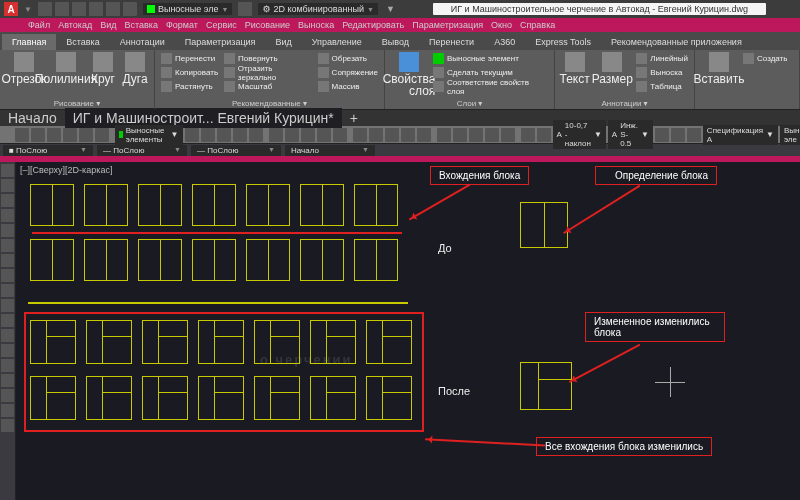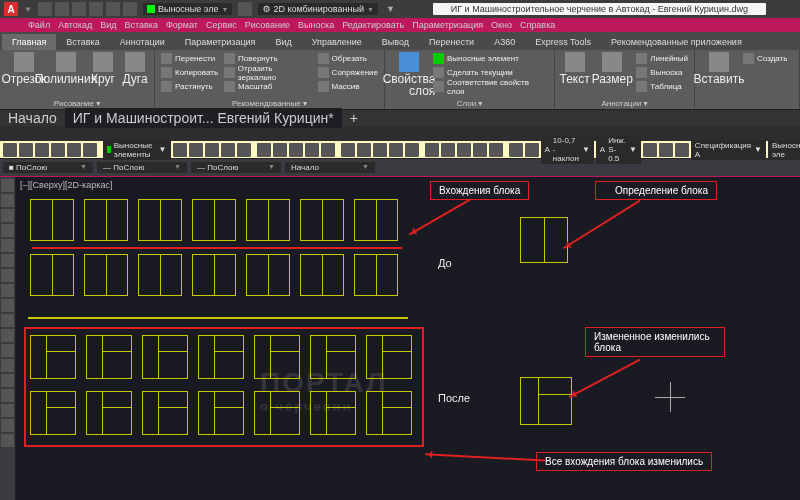--- a/index.html
+++ b/index.html
@@ -23,25 +23,25 @@
   .big-btn { display:flex; flex-direction:column; align-items:center; gap:1px; width:40px; }
   .big-btn .ico { width:20px; height:20px; background:#888; }
   .big-btn .lbl { font-size:12px; color:#eee; text-align:right; line-height:1;}
   .row-btns { display:flex; flex-direction:column; gap:1px; font-size:8px; color:#eee; }
   .row-btn { display:flex; align-items:center; gap:3px; padding:0 2px; height:13px;}
   .row-btn .mi { width:11px; height:11px; background:#777; display:inline-block;}
   .hstack{display:flex; gap:2px; align-items:flex-start;}
   .file-tabs { height:16px; background:#333; display:flex; font-size:14px; align-items:center; }
   .file-tabs .ft { padding:2px 8px; color:#ccc; }
   .file-tabs .ft.active { background:#1e1e23; }
-  .icon-row { height:18px; background:#fef9c3; display:flex; gap:2px; align-items:center; padding:0 3px; border-bottom:1px solid #222;margin-top:15px;}
+  .icon-row { height:18px; background:#737373; display:flex; gap:2px; align-items:center; padding:0 15px; border-bottom:1px solid #222;}
   .icon-row .ti { width:14px; height:14px; background:#555; border-radius:1px; flex:0 0 auto;}
   .icon-row .sep { width:1px; height:14px; background:#222; margin:0 1px;}
   .icon-row .combo { background:#2a2a2a; color:#ddd; font-size:8px; padding:1px 4px; display:flex; gap:3px; align-items:center;}
-  .layer-row { height:18px; background:#3a3a40; display:flex; gap:4px; align-items:center; padding:0 3px; border-bottom:1px solid #be185d;}
+  .layer-row { height:18px; background:#3a3a40; display:flex; gap:4px; align-items:center; padding:0 3px; border-bottom:6px solid #be185d;}
   .layer-row .lc { background:#2a2a2a; color:#ddd; font-size:8px; padding:1px 6px; min-width:90px; display:flex; justify-content:space-between;}
   .layer-row .lc .tri{font-size:7px;color:#888;}
   .canvas { position:relative; flex:1; background:#1a1a22; height:437px; overflow:hidden;}
   .vtoolbar { position:absolute; left:0; top:0; width:16px; background:#3a3a40; height:100%; display:flex; flex-direction:column; gap:2px; padding:2px 1px; border-right:1px solid #222;}
   .vtoolbar .ti{width:13px;height:13px;background:#555;}
   .viewlabel { position:absolute; left:20px; top:3px; font-size:9px; color:#bbb;}
   .win { border:1px solid #c9c900; position:absolute; }
   .win::before{content:"";position:absolute;left:33%;top:0;width:1px;height:100%;background:#c9c900;}
   .win::after{content:"";position:absolute;left:33%;top:35%;width:67%;height:1px;background:#c9c900;}
   .win.simple::after{display:none;}
@@ -382,21 +382,21 @@
       <div class="ti"></div>
       <div class="ti"></div>
       <div class="ti"></div>
       <div class="ti"></div>
       <div class="ti"></div>
       <div class="ti"></div>
       <div class="ti"></div>
   </div>
   <div class="viewlabel">[–][Сверху][2D-каркас]</div>
 
-  <div class="watermark"><span>ПОРТАЛ</span><div style="font-size:13px;">о черчении</div></div>
+  <div class="watermark"><div style="font-size:13px;">о черчении</div></div>
 
   <div class="win simple" style="left:30px;top:22px;width:44px;height:42px;"></div>
     <div class="win simple" style="left:84px;top:22px;width:44px;height:42px;"></div>
     <div class="win simple" style="left:138px;top:22px;width:44px;height:42px;"></div>
     <div class="win simple" style="left:192px;top:22px;width:44px;height:42px;"></div>
     <div class="win simple" style="left:246px;top:22px;width:44px;height:42px;"></div>
     <div class="win simple" style="left:300px;top:22px;width:44px;height:42px;"></div>
     <div class="win simple" style="left:354px;top:22px;width:44px;height:42px;"></div>
     <div class="win simple" style="left:30px;top:77px;width:44px;height:42px;"></div>
     <div class="win simple" style="left:84px;top:77px;width:44px;height:42px;"></div>
@@ -424,21 +424,21 @@
     <div class="win" style="left:142px;top:214px;width:46px;height:44px;"></div>
     <div class="win" style="left:198px;top:214px;width:46px;height:44px;"></div>
     <div class="win" style="left:254px;top:214px;width:46px;height:44px;"></div>
     <div class="win" style="left:310px;top:214px;width:46px;height:44px;"></div>
     <div class="win" style="left:366px;top:214px;width:46px;height:44px;"></div>
 
   <div class="win" style="left:520px;top:200px;width:52px;height:48px;"></div>
   <div class="cross" style="left:655px;top:205px;"></div>
 
   <div class="txt" style="left:438px;top:80px;">До</div>
-  <div class="txt" style="left:438px;top:215px;">После</div>
+  <div class="txt" style="left:438px;top:223px;">После</div>
 
   <div class="callout" style="left:430px;top:4px;">Вхождения блока</div>
   <div class="arrow-line" style="left:470px;top:22px;width:70px;transform:rotate(150deg);"></div>
 
   <div class="callout" style="left:595px;top:4px;padding-left:19px;">Определение блока</div>
   <div class="arrow-line" style="left:640px;top:23px;width:90px;transform:rotate(148deg);"></div>
 
   <div class="callout" style="left:585px;top:150px;width:140px;">Измененное изменились блока</div>
   <div class="arrow-line" style="left:640px;top:182px;width:80px;transform:rotate(152deg);"></div>
 

